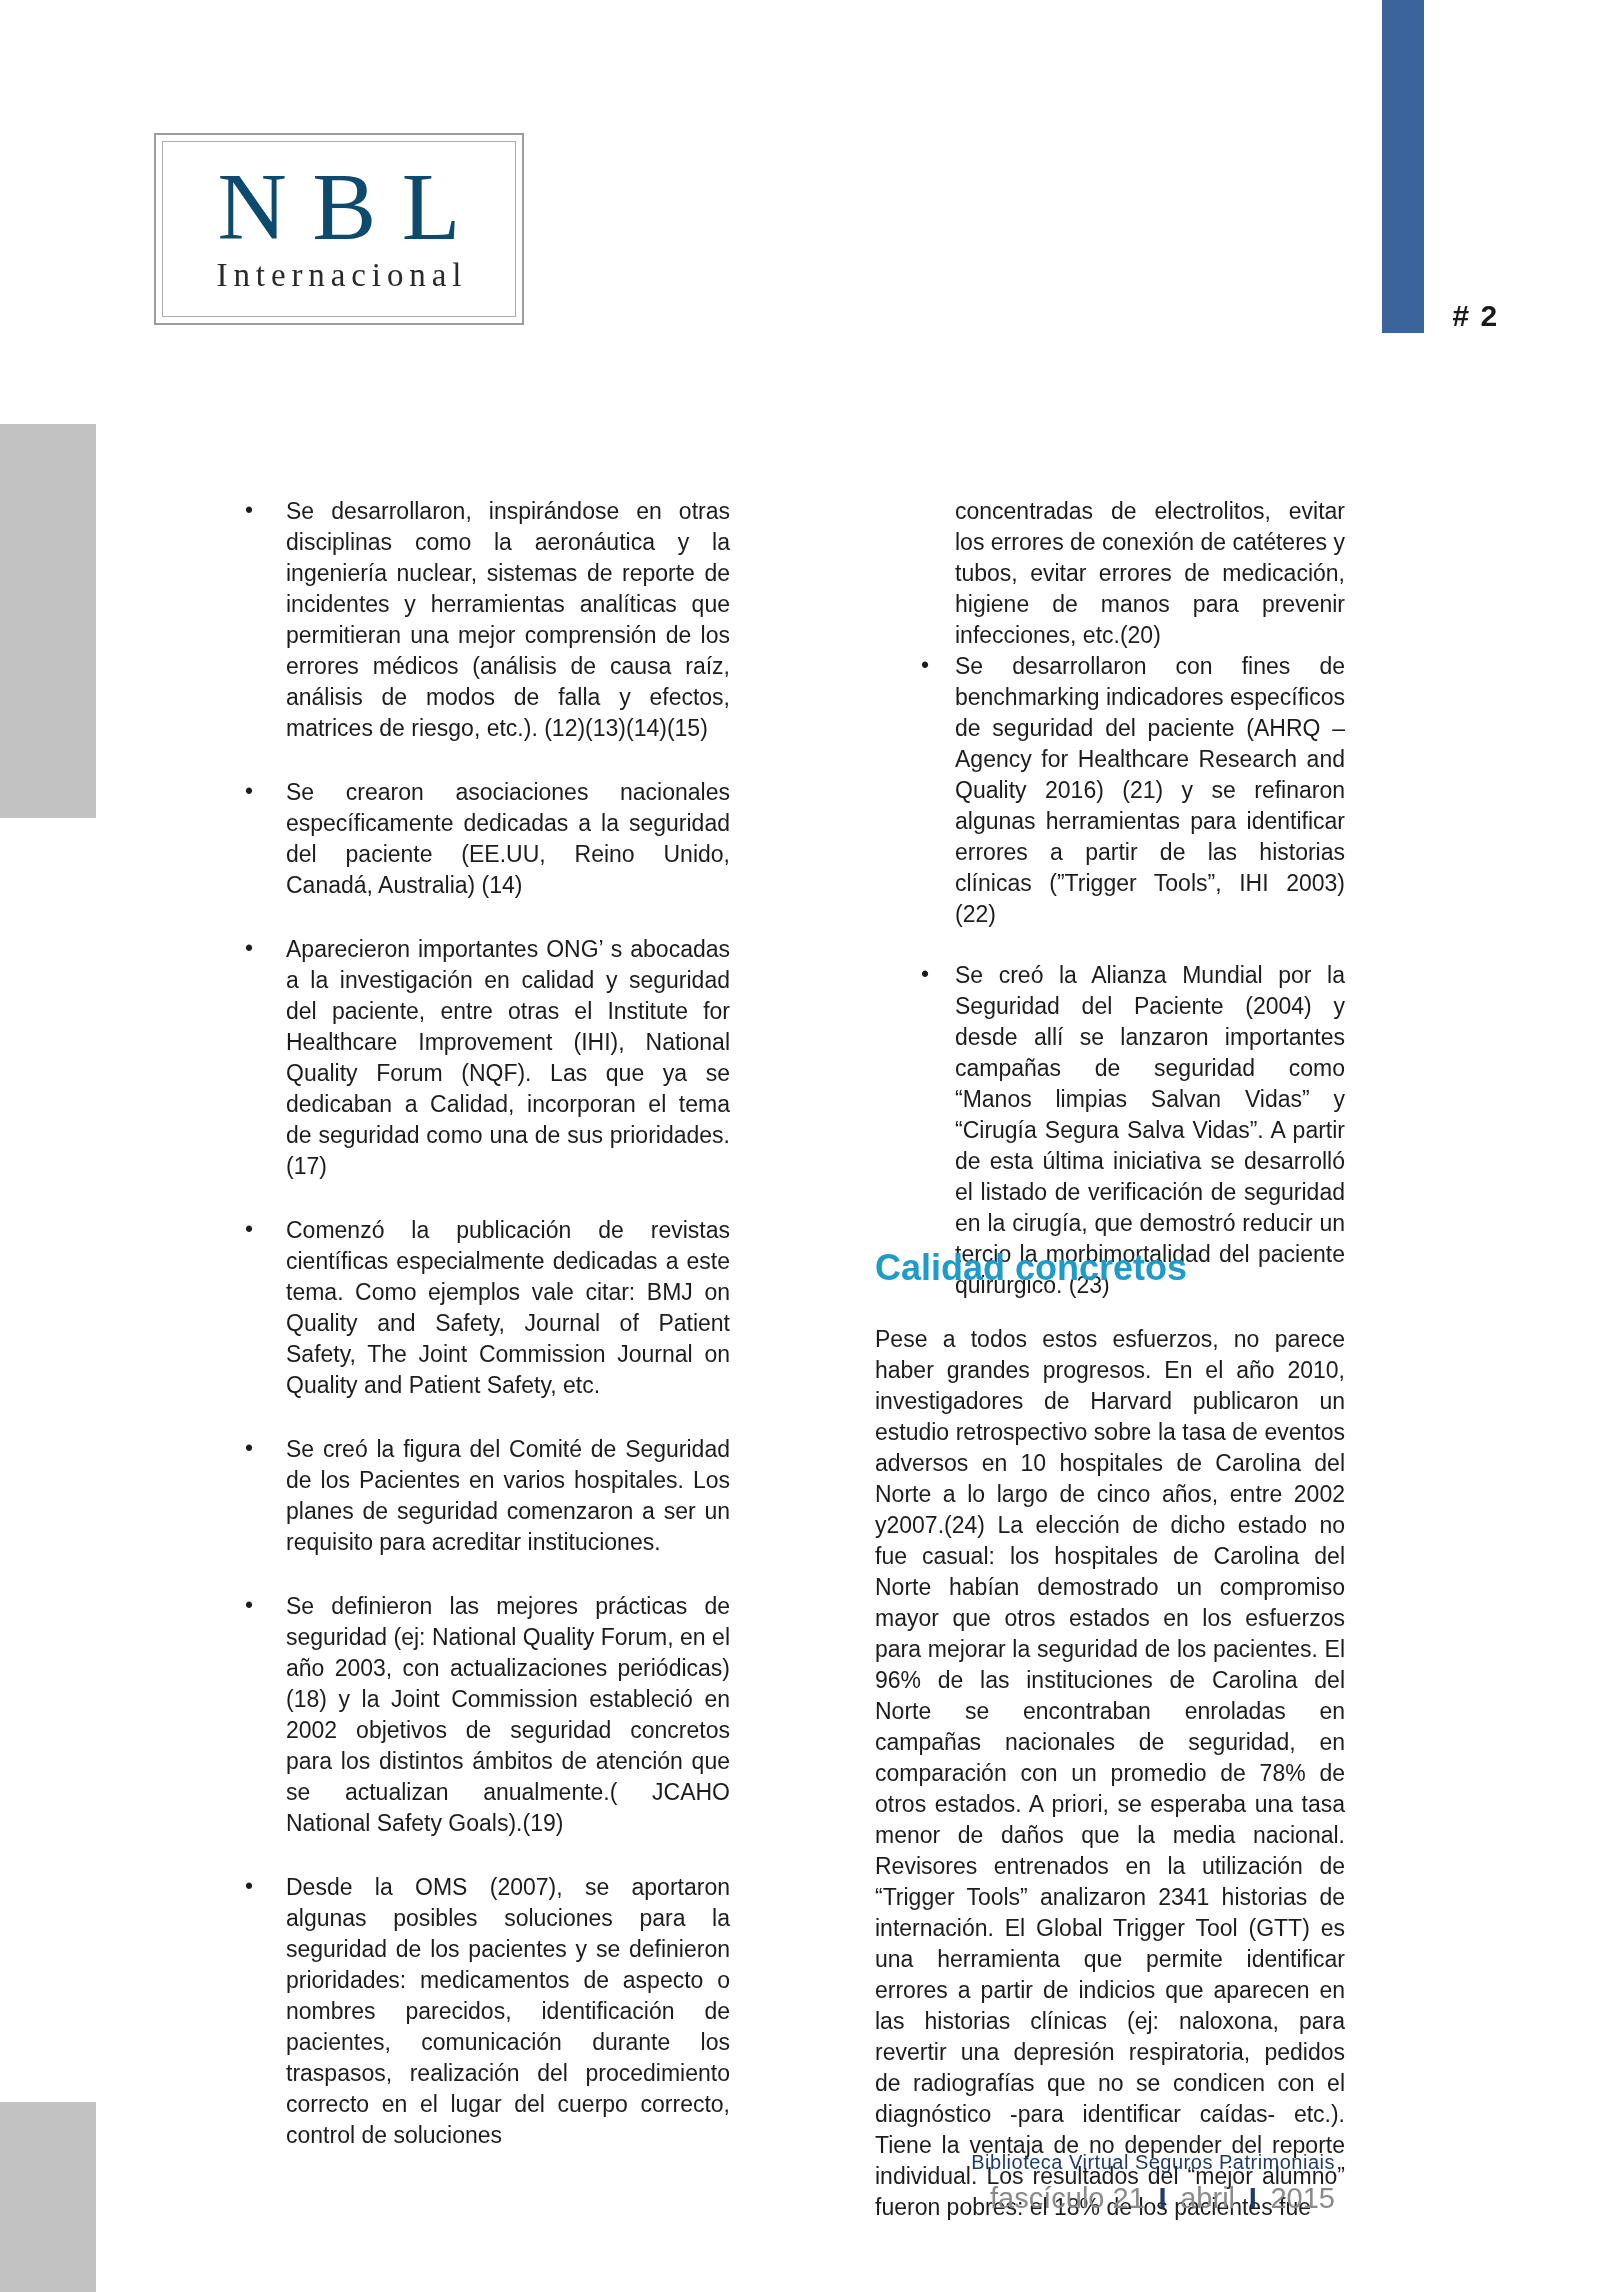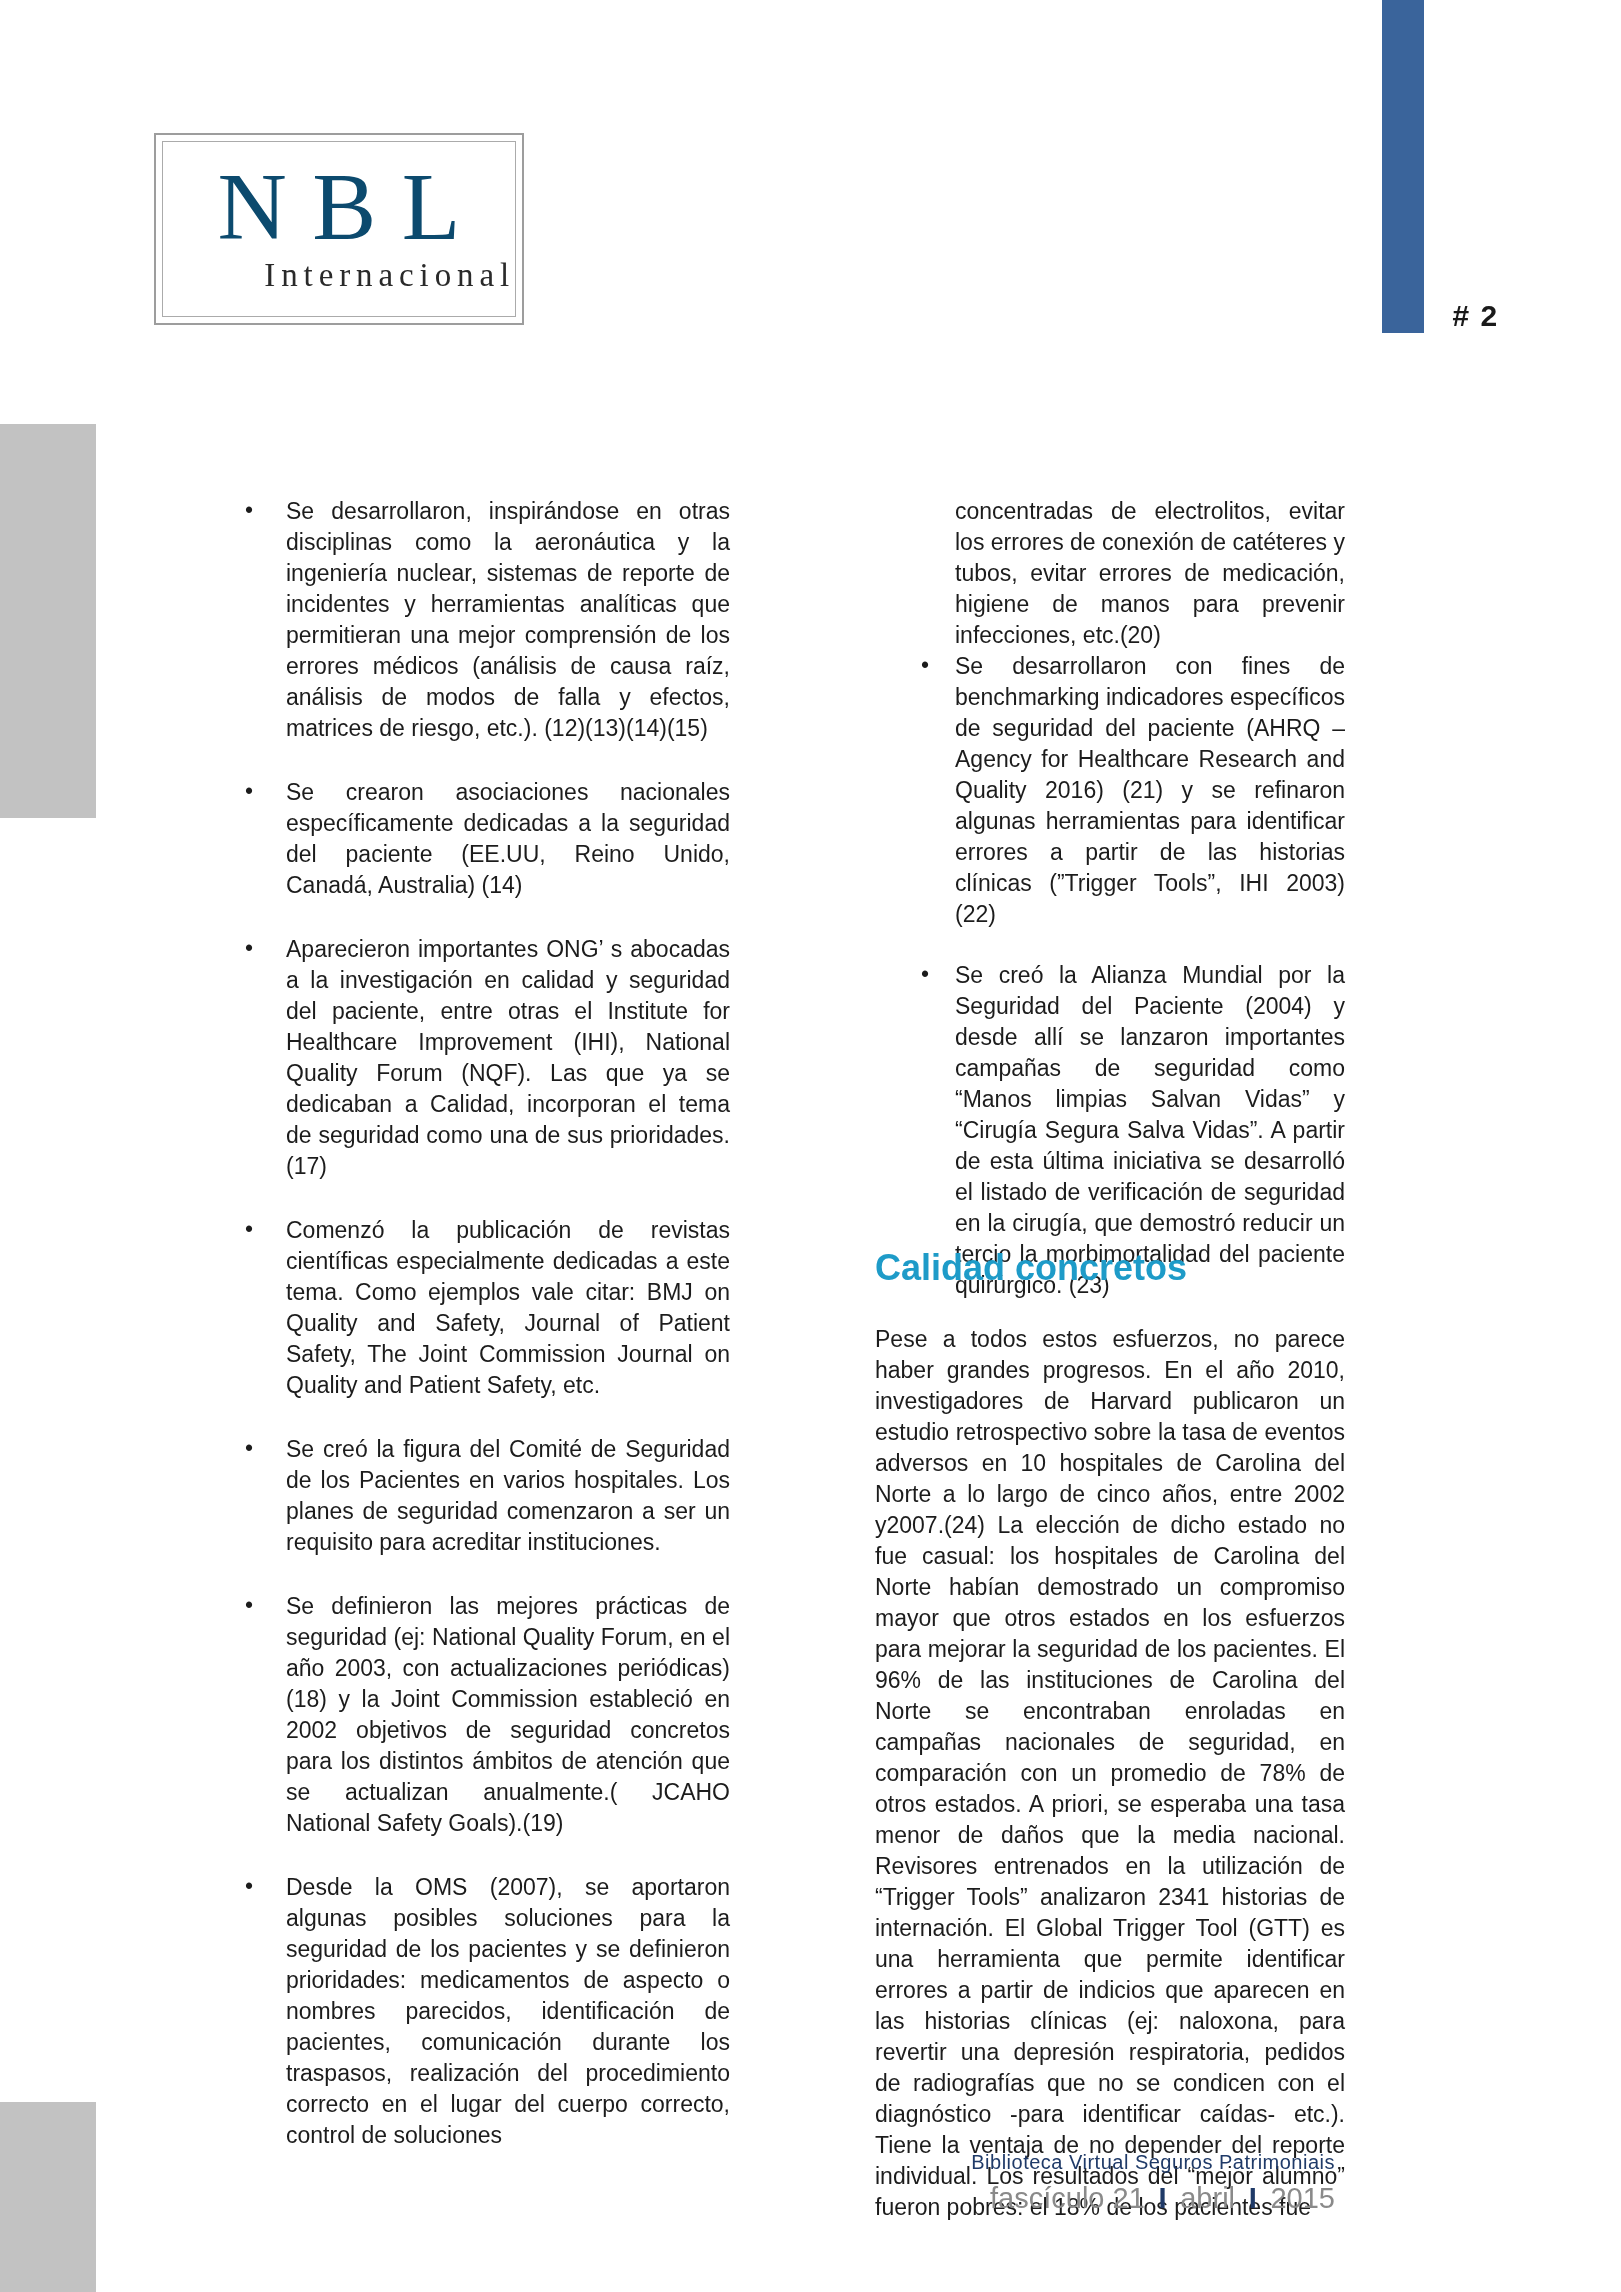--- a/index.html
+++ b/index.html
@@ -56,21 +56,20 @@
     color: #0c4a6e;
   }
   .logo-subtitle {
     margin-top: 2px;
     font-family: "Liberation Serif", serif;
     font-size: 33px;
     line-height: 1.15;
     letter-spacing: 5.9px;
     padding-left: 5.9px;
     color: #2a2a2a;
-    text-align: right;
   }
 
   
   .gray-bar {
     position: absolute;
     left: 0;
     width: 96px;
     background: #c2c2c2;
   }
   .gray-bar.top    { top: 424px;  height: 394px; }

